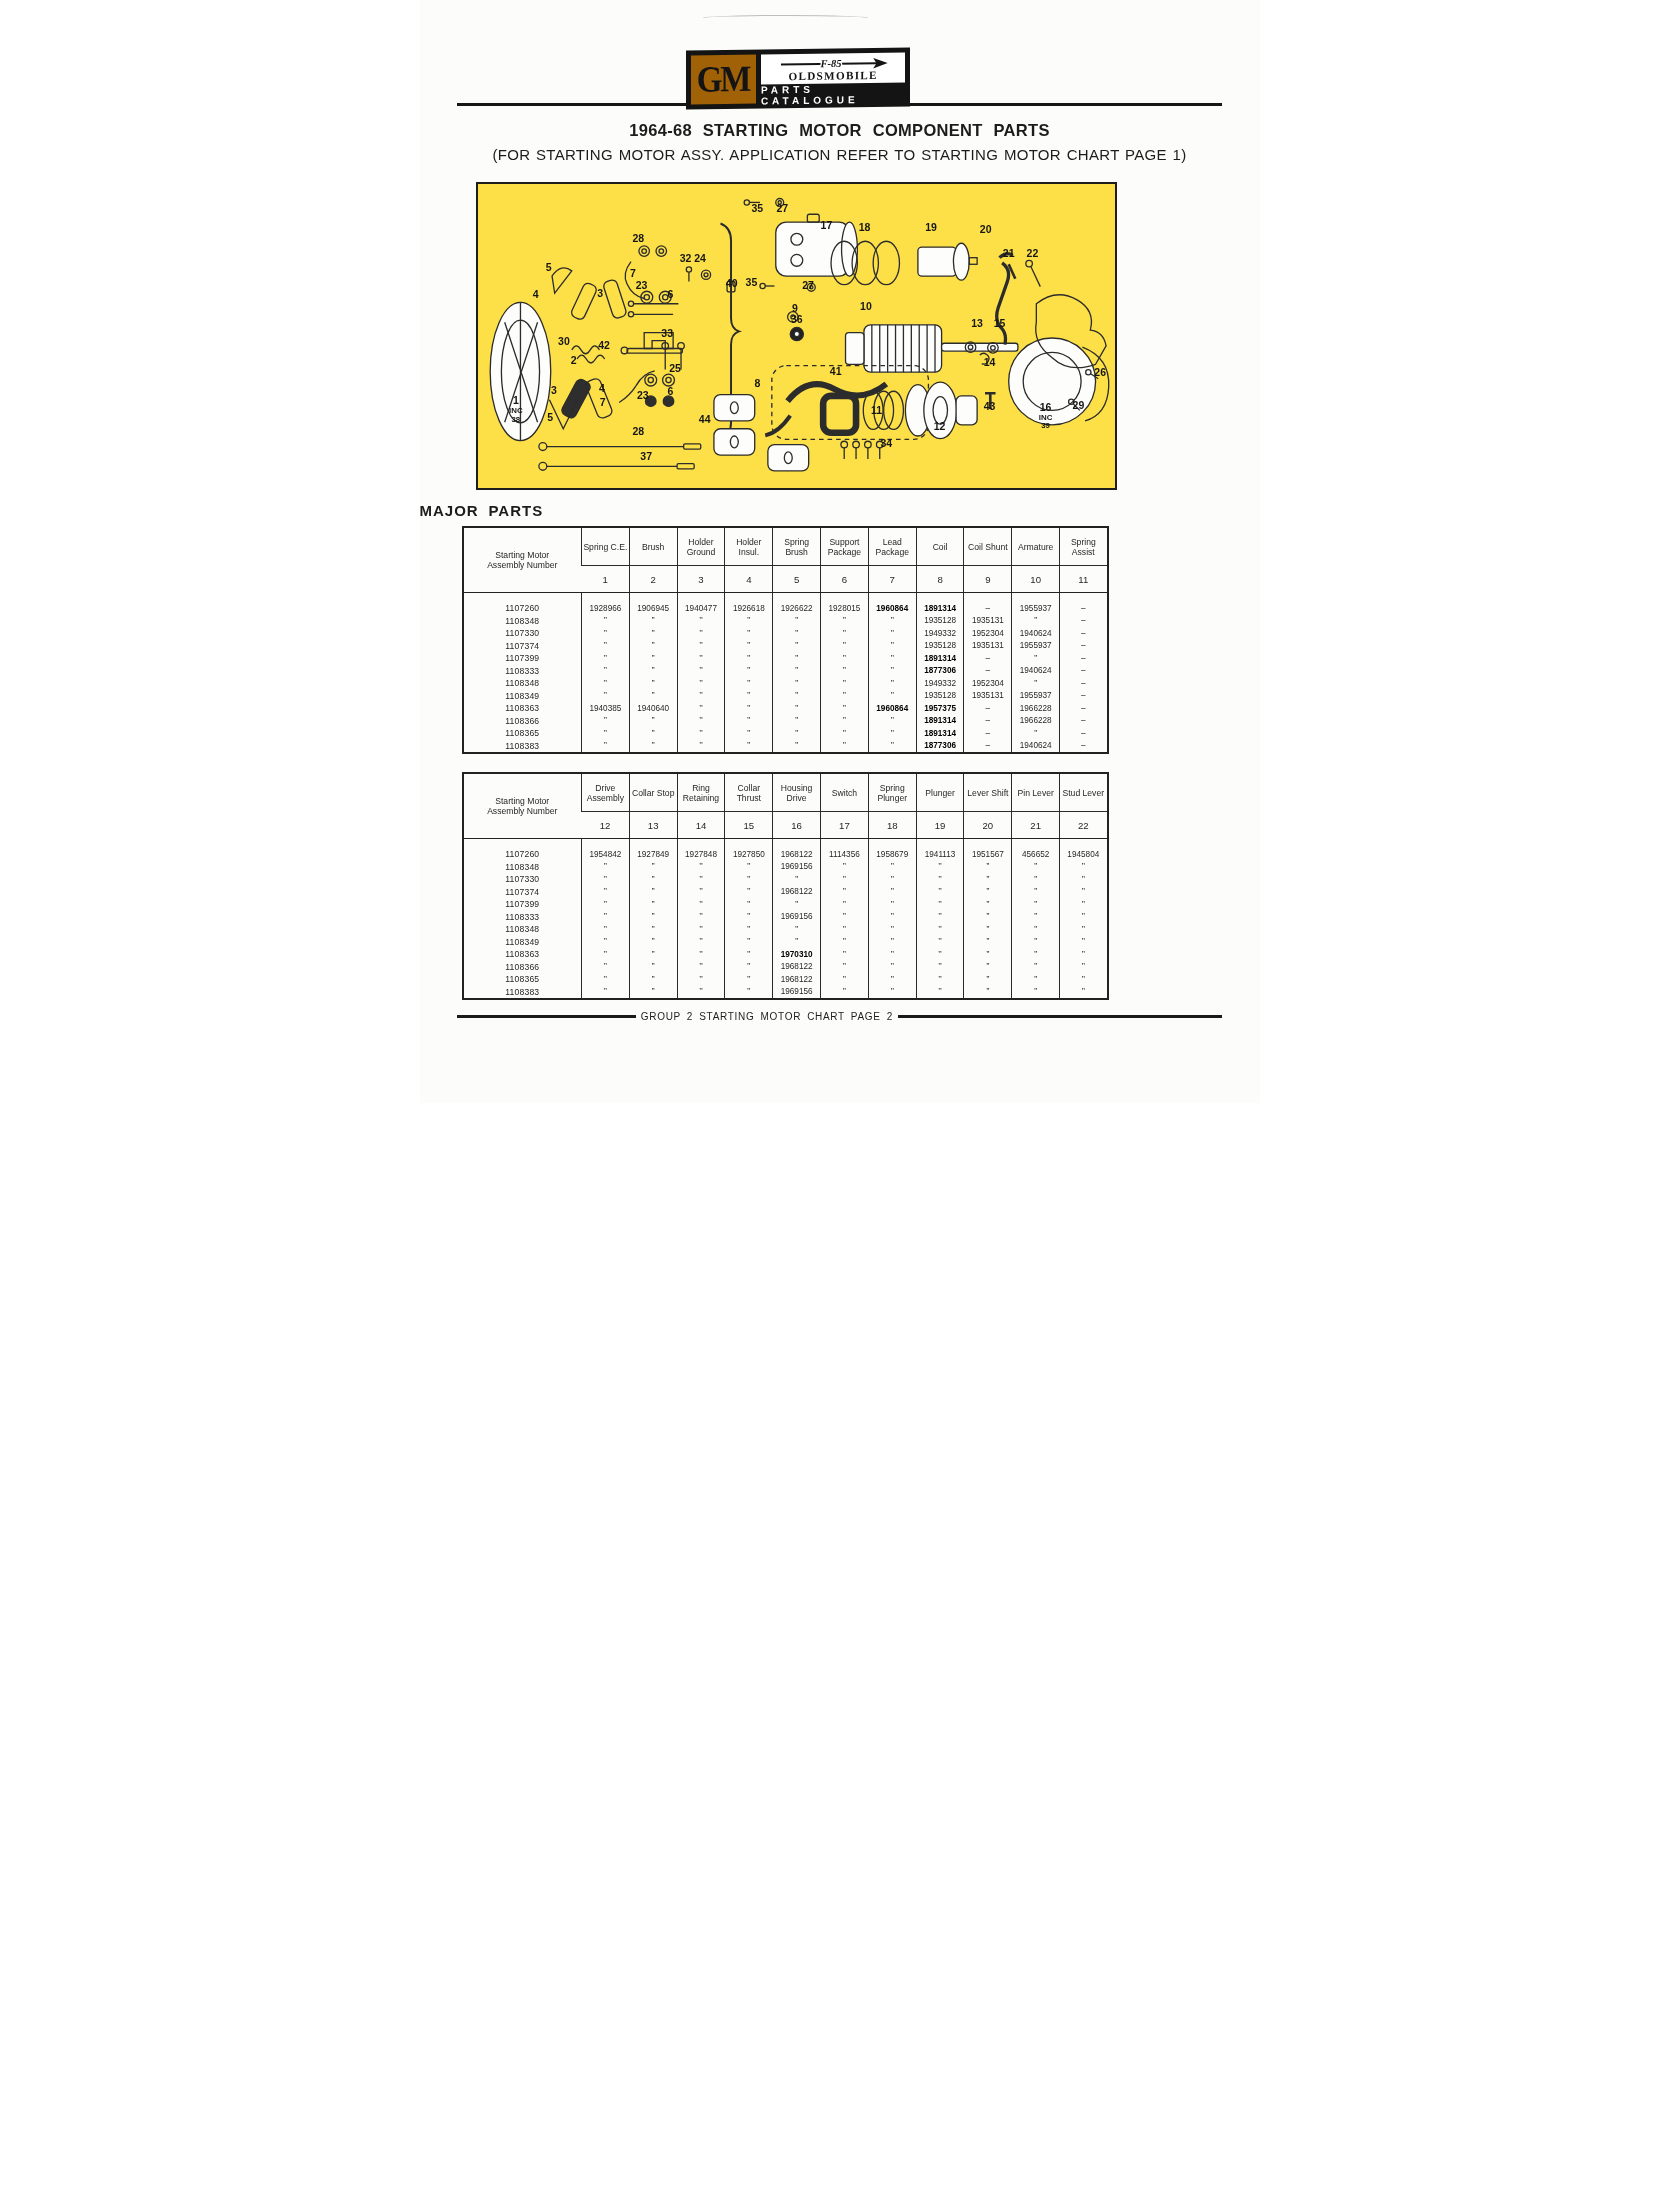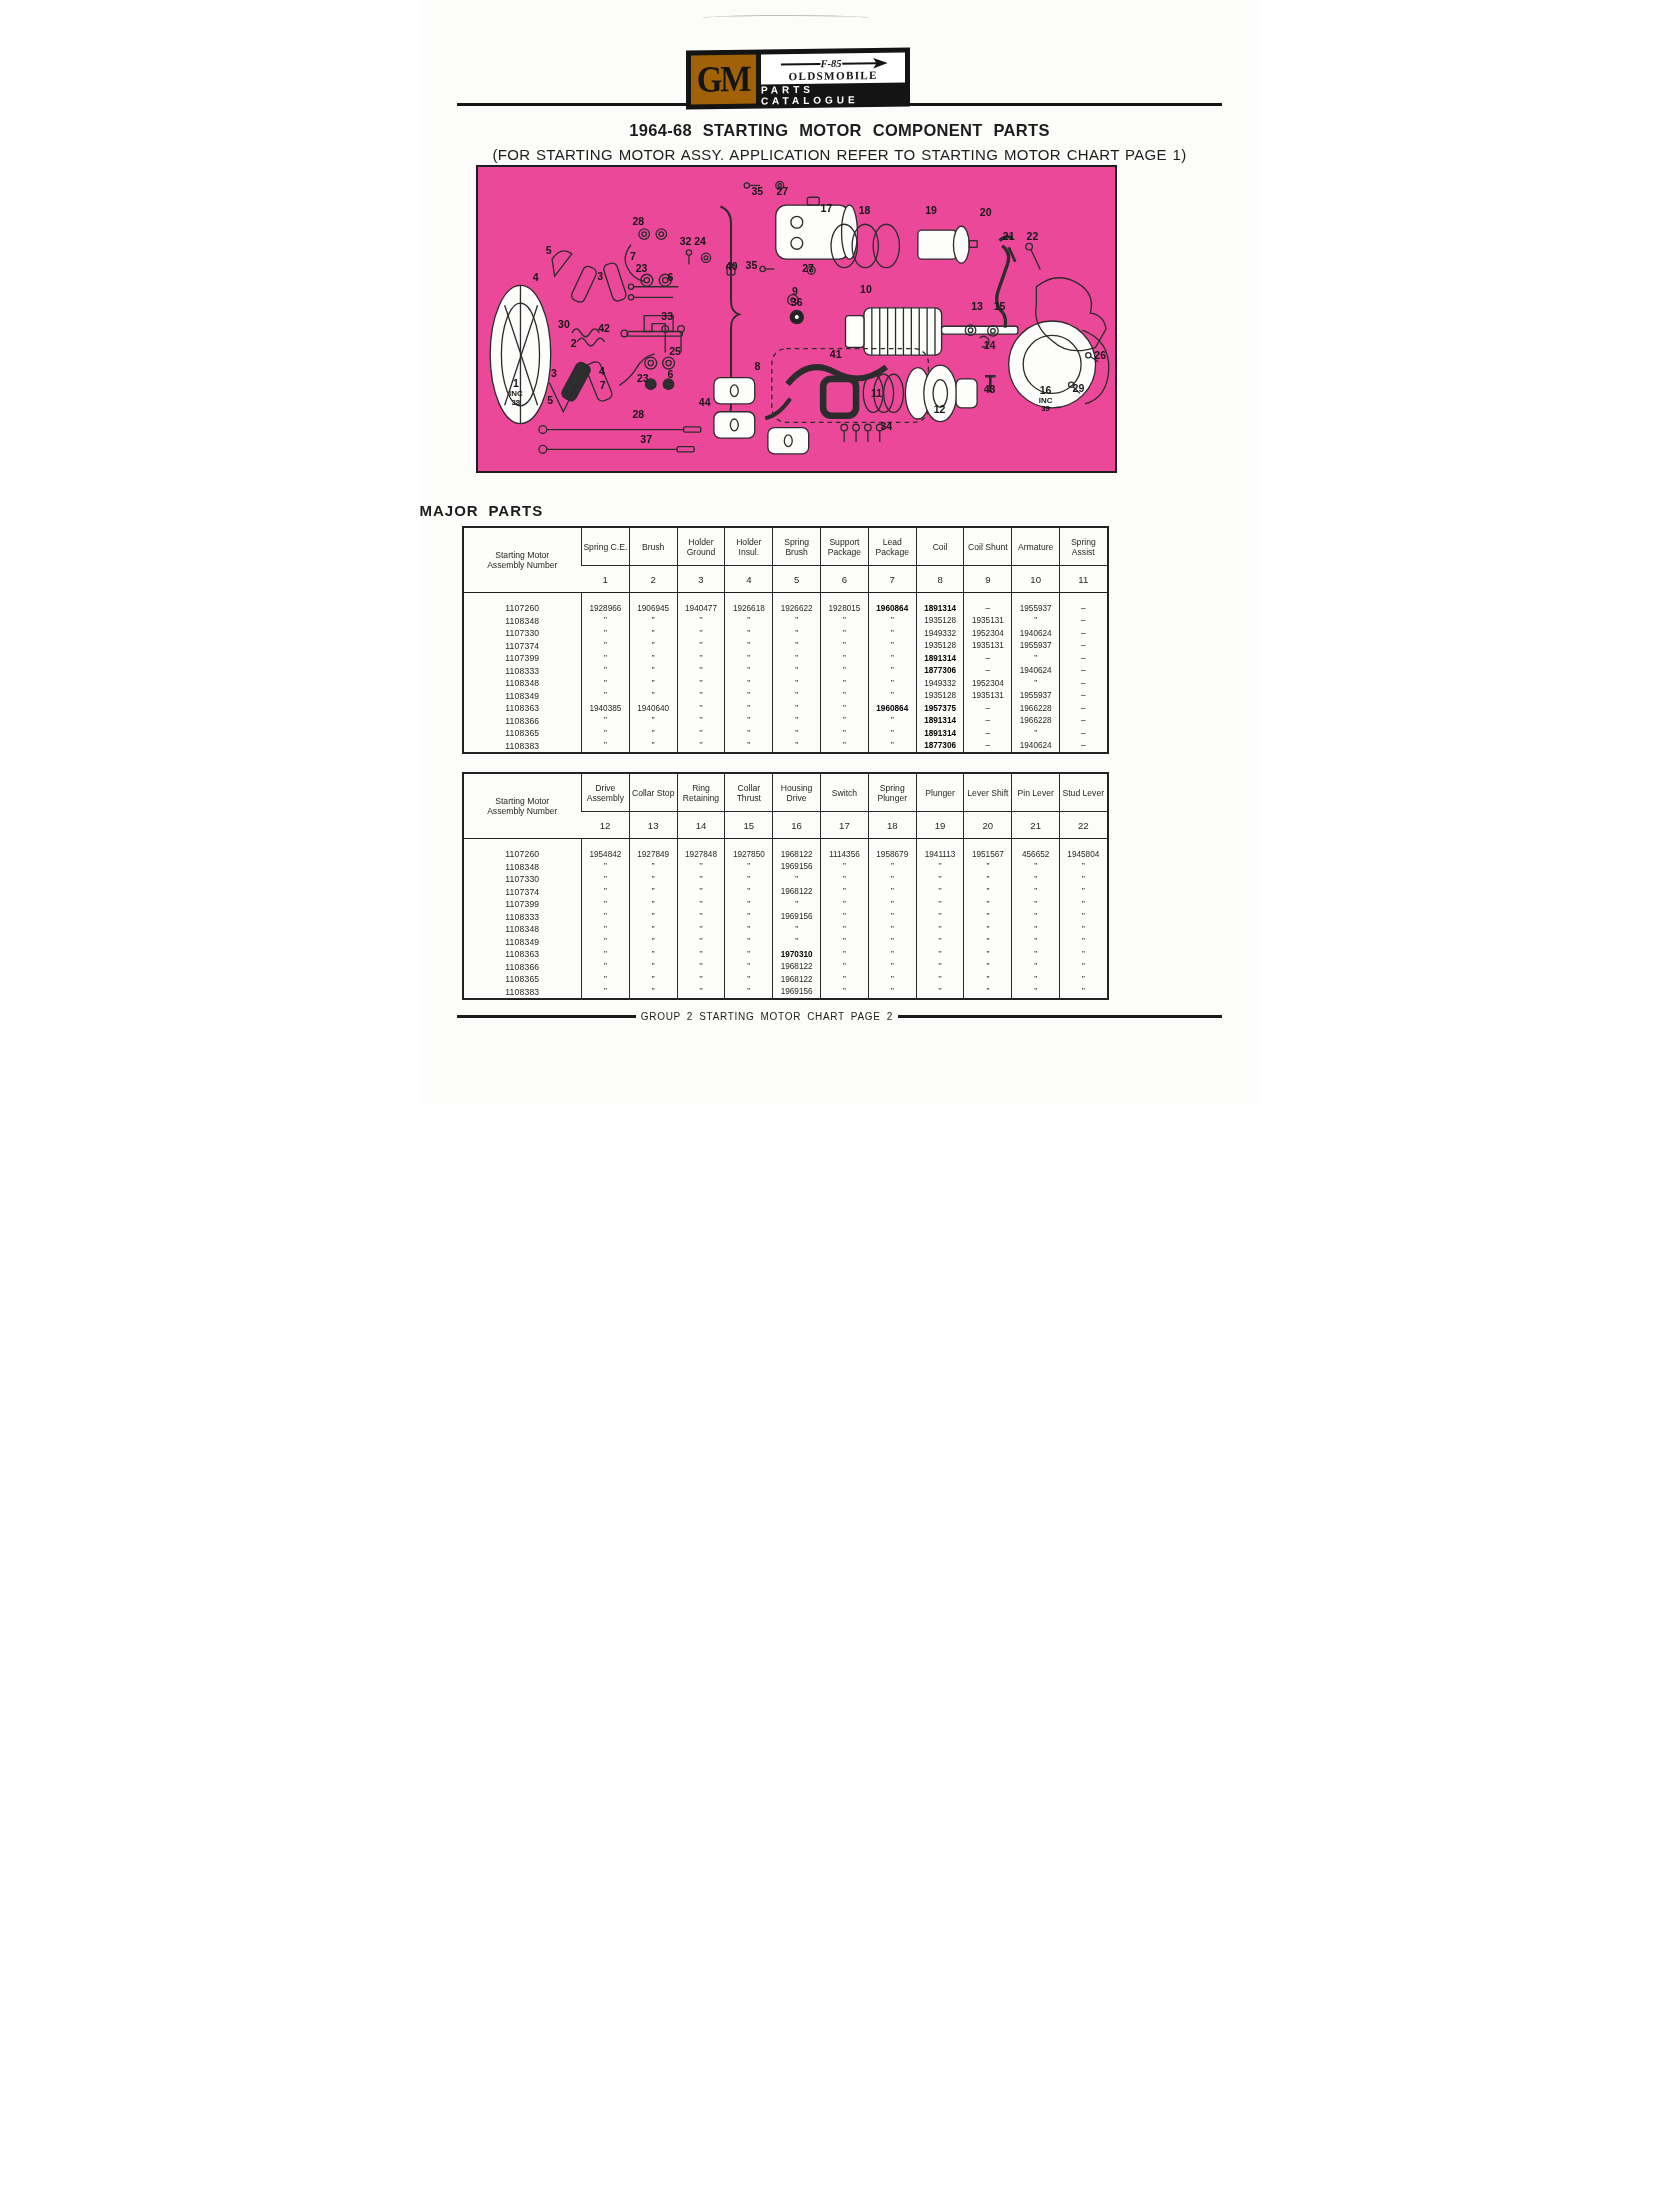--- a/index.html
+++ b/index.html
@@ -22,22 +22,22 @@
   .logo-parts{height:16px;color:#fff;display:flex;align-items:center;justify-content:center;
               font-size:10px;font-weight:bold;letter-spacing:4px;}
   
   .title{position:absolute;top:121px;left:0;right:0;text-align:center;font-size:16.5px;
          font-weight:bold;letter-spacing:0.3px;word-spacing:6px;}
   .subtitle{position:absolute;top:146px;left:0;right:0;text-align:center;font-size:15px;
             letter-spacing:0.3px;word-spacing:1.3px;}
   .section-title{position:absolute;top:502px;left:0;right:0;text-align:left;font-size:15px;
                  font-weight:bold;letter-spacing:1px;word-spacing:4.6px;}
   
-  .diagram{position:absolute;left:56px;top:165px;width:637px;height:304px;border:2.6px solid #1e1e1e;
-           background:#ec4899;}
+  .diagram{position:absolute;left:56px;top:182px;width:637px;height:304px;border:2.6px solid #1e1e1e;
+           background:#fde047;}
   .diagram svg{position:absolute;left:0;top:0;width:100%;height:100%;}
   .callout{font-family:"Liberation Sans",sans-serif;font-weight:bold;font-size:16px;
            fill:#161616;text-anchor:middle;}
   
   .tbl{position:absolute;left:42px;width:647px;}
   .tbl1{top:526px;}
   .tbl2{top:772px;}
   .tbl table{width:100%;border-collapse:collapse;border:2px solid #222;table-layout:fixed;
              background:#fcfcfa;}
   .tbl th,.tbl td{text-align:center;vertical-align:middle;padding:0 0.7px;font-weight:normal;

